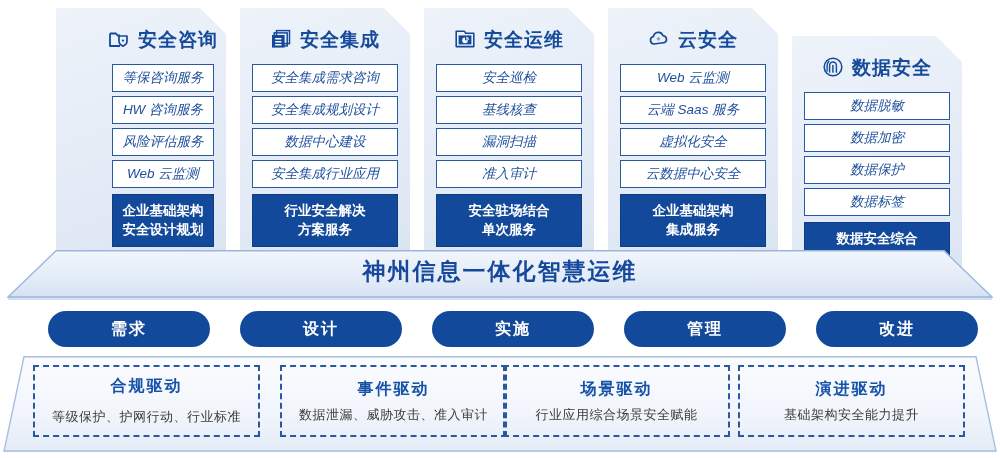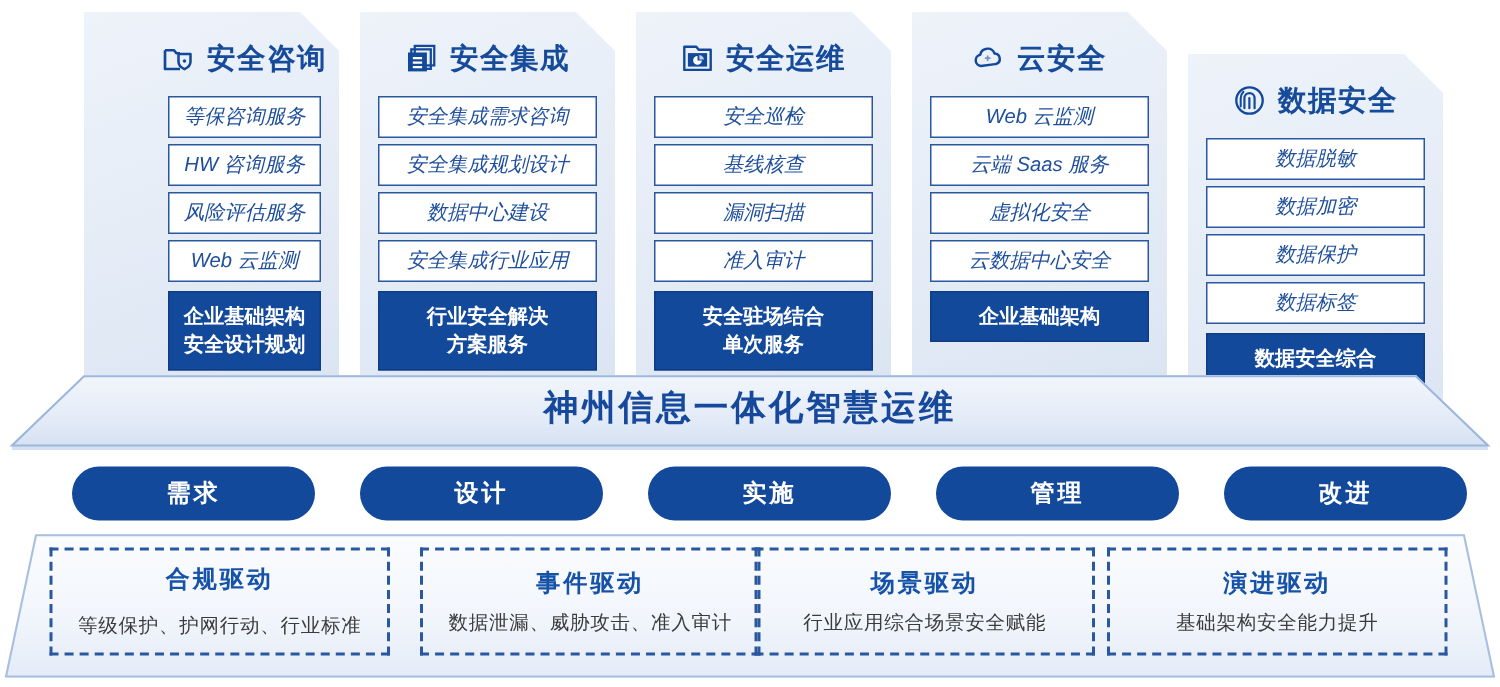--- a/index.html
+++ b/index.html
@@ -311,20 +311,21 @@
         <span class="col-title">云安全</span>
       </div>
       <div class="item-list">
         <div class="svc-item">Web 云监测</div>
         <div class="svc-item">云端 Saas 服务</div>
         <div class="svc-item">虚拟化安全</div>
         <div class="svc-item">云数据中心安全</div>
       </div>
       <div class="svc-summary">
         <span>企业基础架构</span>
+        <span>集成服务</span>
       </div>
     </div>
 
     <div class="col-card c4">
       <div class="col-head">
         <span class="icon">
           <svg width="24" height="24" viewBox="0 0 24 24">
             <circle cx="12" cy="12" r="9.6" fill="none" stroke="#13499a" stroke-width="1.7"></circle>
             <path d="M8.3 17.6 V10.3 a3.7 3.7 0 0 1 7.4 0 V17.6" fill="none" stroke="#13499a" stroke-width="1.6" stroke-linecap="round"></path>
             <path d="M11.9 17.6 V10.3" fill="none" stroke="#13499a" stroke-width="1.6" stroke-linecap="round"></path>

